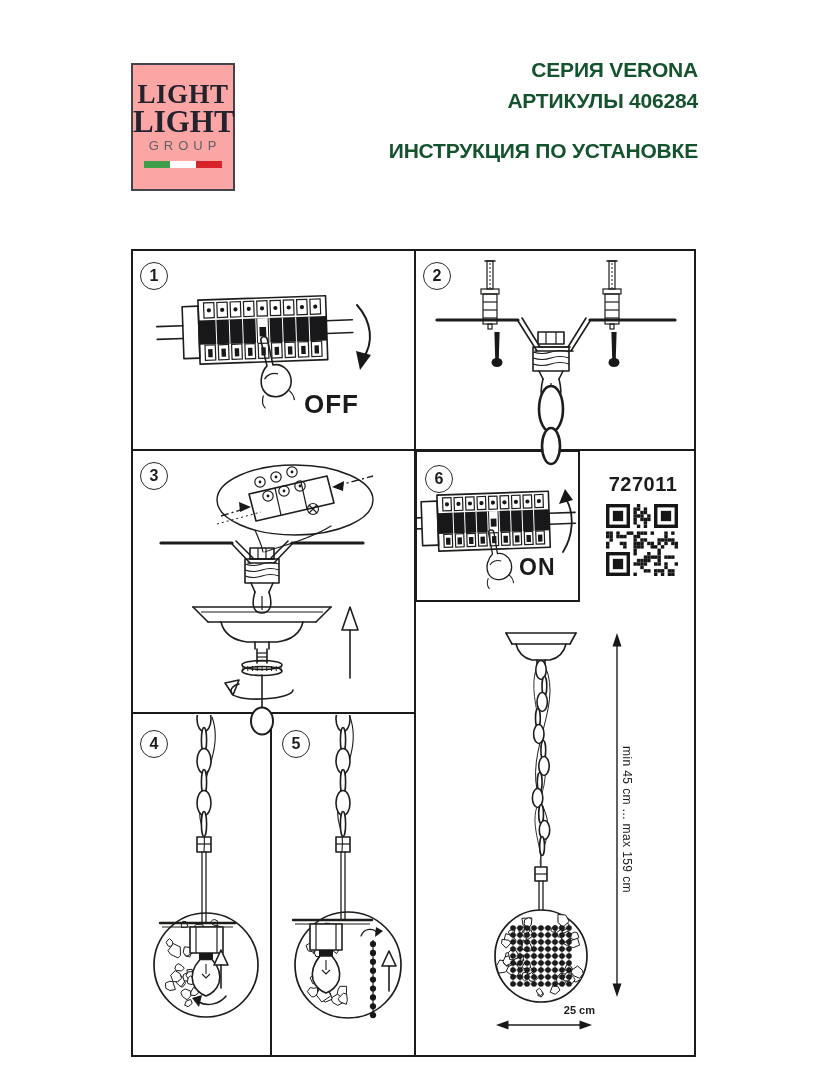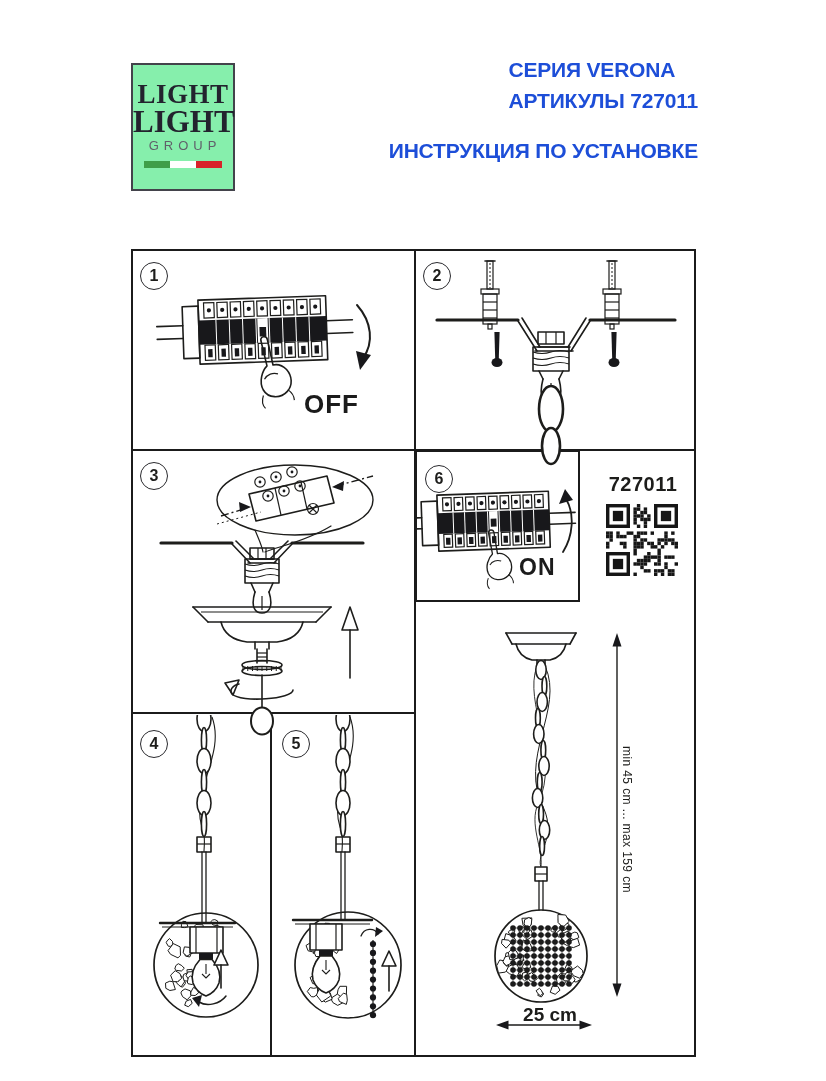--- a/index.html
+++ b/index.html
@@ -1,43 +1,43 @@
 <!DOCTYPE html>
 <html><head>
 <meta charset="utf-8">
 <style>
   html,body{margin:0;padding:0;background:#fff;}
   .sheet{position:relative;width:826px;height:1081px;background:#fff;overflow:hidden;
          font-family:"Liberation Sans",sans-serif;color:#1d1d1b;}
   .abs{position:absolute;}
   
-  .logo-box{position:absolute;left:131px;top:63px;width:104px;height:128px;border:2px solid #43434b;box-sizing:border-box;text-align:center;background:#86efac;}
+  .logo-box{position:absolute;left:131px;top:63px;width:104px;height:128px;border:2px solid #43434b;box-sizing:border-box;text-align:center;background:#fca5a5;}
   .logo-light{font-family:"Liberation Serif",serif;font-weight:bold;font-size:27px;line-height:26px;margin-top:16px;letter-spacing:.5px;color:#23232e;}
   .logo-star{font-family:"Liberation Serif",serif;font-weight:bold;font-size:31px;line-height:29px;color:#23232e;}
   .logo-group{font-size:13px;letter-spacing:5px;text-indent:4px;color:#60606a;margin-top:2px;}
   .logo-flag{width:78px;height:7px;margin:8px auto 0;display:flex;}
   .logo-flag span{flex:1;}
   .f-green{background:#3f9e49;} .f-white{background:#ffffff;} .f-red{background:#d8232a;}
   
-  .hdr{position:absolute;right:128px;font-weight:bold;color:#1d4ed8;letter-spacing:-.2px;}
+  .hdr{position:absolute;right:128px;text-align:right;font-weight:bold;color:#14532d;letter-spacing:-.2px;}
   .hdr-top{top:54px;font-size:21px;line-height:31px;}
   .hdr-title{top:137px;font-size:21px;line-height:28px;}
   
   .bl{position:absolute;background:#1b1b1b;z-index:1;}
   .frame{position:absolute;left:131px;top:249px;width:565px;height:808px;border:2px solid #1b1b1b;box-sizing:border-box;z-index:1;}
   .p6box{position:absolute;left:415px;top:450px;width:165px;height:152px;border:2px solid #1b1b1b;box-sizing:border-box;z-index:1;}
   
   .step{position:absolute;width:28px;height:28px;border:1.7px solid #2a2a2e;border-radius:50%;
         display:flex;align-items:center;justify-content:center;font-weight:bold;font-size:16px;
         background:#fff;z-index:4;box-sizing:border-box;}
   
   .lbl{position:absolute;font-weight:bold;color:#1b1b1b;z-index:4;letter-spacing:1px;}
   .code{position:absolute;left:598px;top:473px;width:90px;text-align:center;font-weight:bold;font-size:20px;letter-spacing:.5px;z-index:4;}
   .dimv{position:absolute;left:620px;top:746px;writing-mode:vertical-rl;font-size:12px;letter-spacing:.4px;z-index:4;}
-  .dimh{position:absolute;left:505px;top:1004px;width:90px;text-align:center;font-size:19px;font-weight:600;z-index:4;}
+  .dimh{position:absolute;left:505px;top:1004px;width:90px;text-align:right;font-size:11px;font-weight:600;z-index:4;}
   svg{position:absolute;z-index:2;overflow:visible0;}
   .ln{fill:none;stroke:#1d1d1b;stroke-width:1.6;stroke-linecap:round;stroke-linejoin:round;}
   .lnt{fill:none;stroke:#1d1d1b;stroke-width:1.2;}
   .lnw{fill:#fff;stroke:#1d1d1b;stroke-width:1.6;stroke-linejoin:round;}
   .cry{fill:#fff;stroke:#1d1d1b;stroke-width:1;stroke-linejoin:round;}
   .fillb{fill:#18181b;stroke:none;}
 </style>
 </head>
 <body>
 
@@ -49,21 +49,21 @@
     <div class="logo-group">GROUP</div>
     <div class="logo-flag">
         <span class="f-green"></span>
         <span class="f-white"></span>
         <span class="f-red"></span>
       </div>
   </div>
 
   <div class="hdr hdr-top">
     <div>СЕРИЯ VERONA</div>
-    <div>АРТИКУЛЫ 727011</div>
+    <div>АРТИКУЛЫ 406284</div>
   </div>
   <div class="hdr hdr-title">
     <div>ИНСТРУКЦИЯ ПО УСТАНОВКЕ</div>
   </div>
 
   <div class="frame"></div>
   <div class="bl" style="left:414px;top:249px;width:2px;height:808px;"></div>
   <div class="bl" style="left:131px;top:449px;width:565px;height:2px;"></div>
   <div class="bl" style="left:131px;top:712px;width:284px;height:2px;"></div>
   <div class="bl" style="left:270px;top:713px;width:2px;height:344px;"></div>

